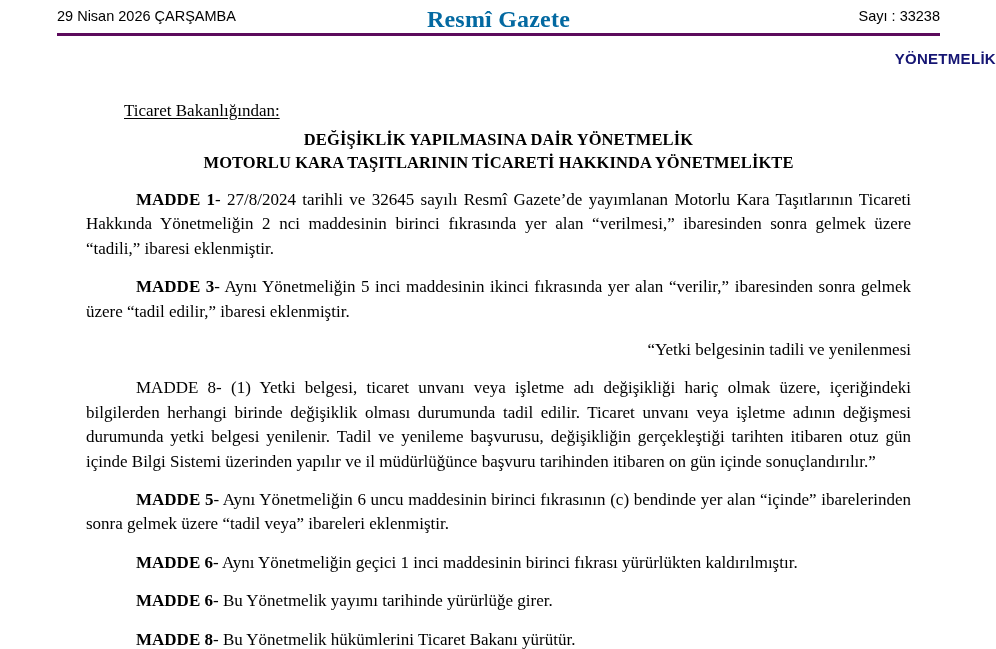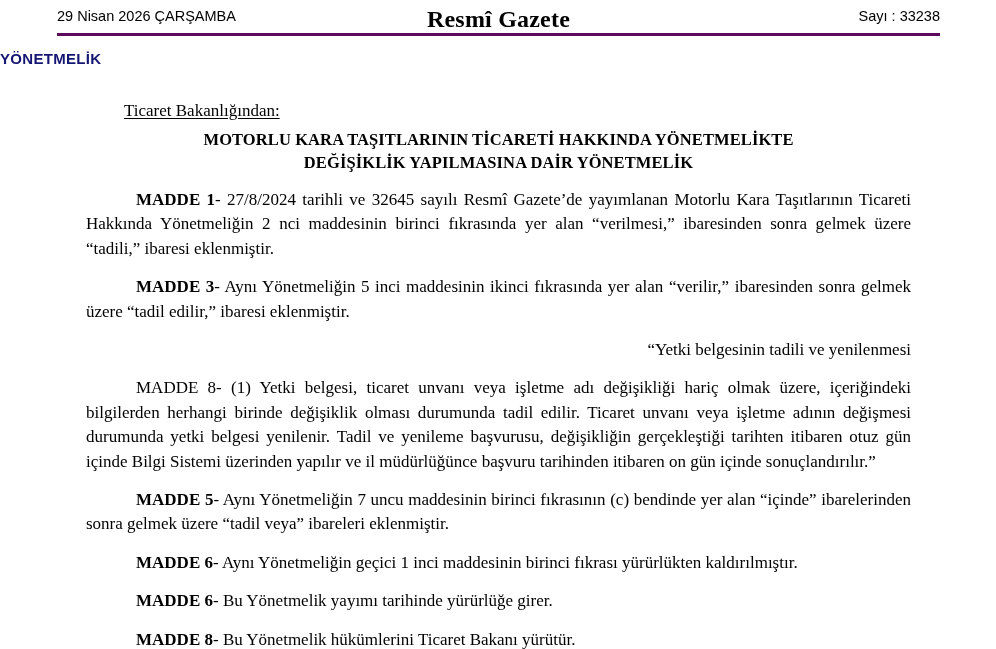--- a/index.html
+++ b/index.html
@@ -47,40 +47,40 @@
   .masthead-title {
     position: absolute;
     left: 0;
     right: 0;
     top: 0;
     text-align: center;
     font-family: "Liberation Serif", "DejaVu Serif", serif;
     font-size: 24px;
     line-height: 26px;
     font-weight: 700;
-    color: #000000;
+    color: #0369a1;
     letter-spacing: 0.2px;
   }
 
   .masthead-rule {
     position: absolute;
     left: 57px;
     top: 33px;
     width: 883px;
     height: 3px;
     background: #5C0A5C;
   }
 
   
   .section-heading {
     position: absolute;
     left: 0;
     right: 0;
     top: 49px;
-    text-align: left;
+    text-align: right;
     font-family: "Liberation Sans", "DejaVu Sans", sans-serif;
     font-size: 15px;
     line-height: 20px;
     font-weight: 700;
     color: #151573;
     letter-spacing: 0.3px;
   }
 
   
   .content {
@@ -141,29 +141,29 @@
 
   <div class="masthead-rule"></div>
 
   <div class="section-heading">YÖNETMELİK</div>
 
   <div class="content">
 
     <div class="issuer"><span>Ticaret Bakanlığından:</span></div>
 
     <div class="doc-title">
+      <span class="t-line">DEĞİŞİKLİK YAPILMASINA DAİR YÖNETMELİK</span>
       <span class="t-line">MOTORLU KARA TAŞITLARININ TİCARETİ HAKKINDA YÖNETMELİKTE</span>
-      <span class="t-line">DEĞİŞİKLİK YAPILMASINA DAİR YÖNETMELİK</span>
     </div>
 
     <div class="body-block" id="articles">
         <p class="para"><b>MADDE 1</b><span>- 27/8/2024 tarihli ve 32645 sayılı Resmî Gazete’de yayımlanan Motorlu Kara Taşıtlarının Ticareti Hakkında Yönetmeliğin 2 nci maddesinin birinci fıkrasında yer alan “verilmesi,” ibaresinden sonra gelmek üzere “tadili,” ibaresi eklenmiştir.</span></p>
         <p class="para"><b>MADDE 3</b><span>- Aynı Yönetmeliğin 5 inci maddesinin ikinci fıkrasında yer alan “verilir,” ibaresinden sonra gelmek üzere “tadil edilir,” ibaresi eklenmiştir.</span></p>
         <p class="para no-justify"><span>“Yetki belgesinin tadili ve yenilenmesi</span></p>
         <p class="para"><span>MADDE 8</span><span>- (1) Yetki belgesi, ticaret unvanı veya işletme adı değişikliği hariç olmak üzere, içeriğindeki bilgilerden herhangi birinde değişiklik olması durumunda tadil edilir. Ticaret unvanı veya işletme adının değişmesi durumunda yetki belgesi yenilenir. Tadil ve yenileme başvurusu, değişikliğin gerçekleştiği tarihten itibaren otuz gün içinde Bilgi Sistemi üzerinden yapılır ve il müdürlüğünce başvuru tarihinden itibaren on gün içinde sonuçlandırılır.”</span></p>
-        <p class="para"><b>MADDE 5</b><span>- Aynı Yönetmeliğin 7 uncu maddesinin birinci fıkrasının (c) bendinde yer alan “içinde” ibarelerinden sonra gelmek üzere “tadil veya” ibareleri eklenmiştir.</span></p>
+        <p class="para"><b>MADDE 5</b><span>- Aynı Yönetmeliğin 6 uncu maddesinin birinci fıkrasının (c) bendinde yer alan “içinde” ibarelerinden sonra gelmek üzere “tadil veya” ibareleri eklenmiştir.</span></p>
         <p class="para"><b>MADDE 6</b><span>- Aynı Yönetmeliğin geçici 1 inci maddesinin birinci fıkrası yürürlükten kaldırılmıştır.</span></p>
         <p class="para"><b>MADDE 6</b><span>- Bu Yönetmelik yayımı tarihinde yürürlüğe girer.</span></p>
         <p class="para"><b>MADDE 8</b><span>- Bu Yönetmelik hükümlerini Ticaret Bakanı yürütür.</span></p>
       </div>
 
   </div>
 </div>
 
 </body></html>

